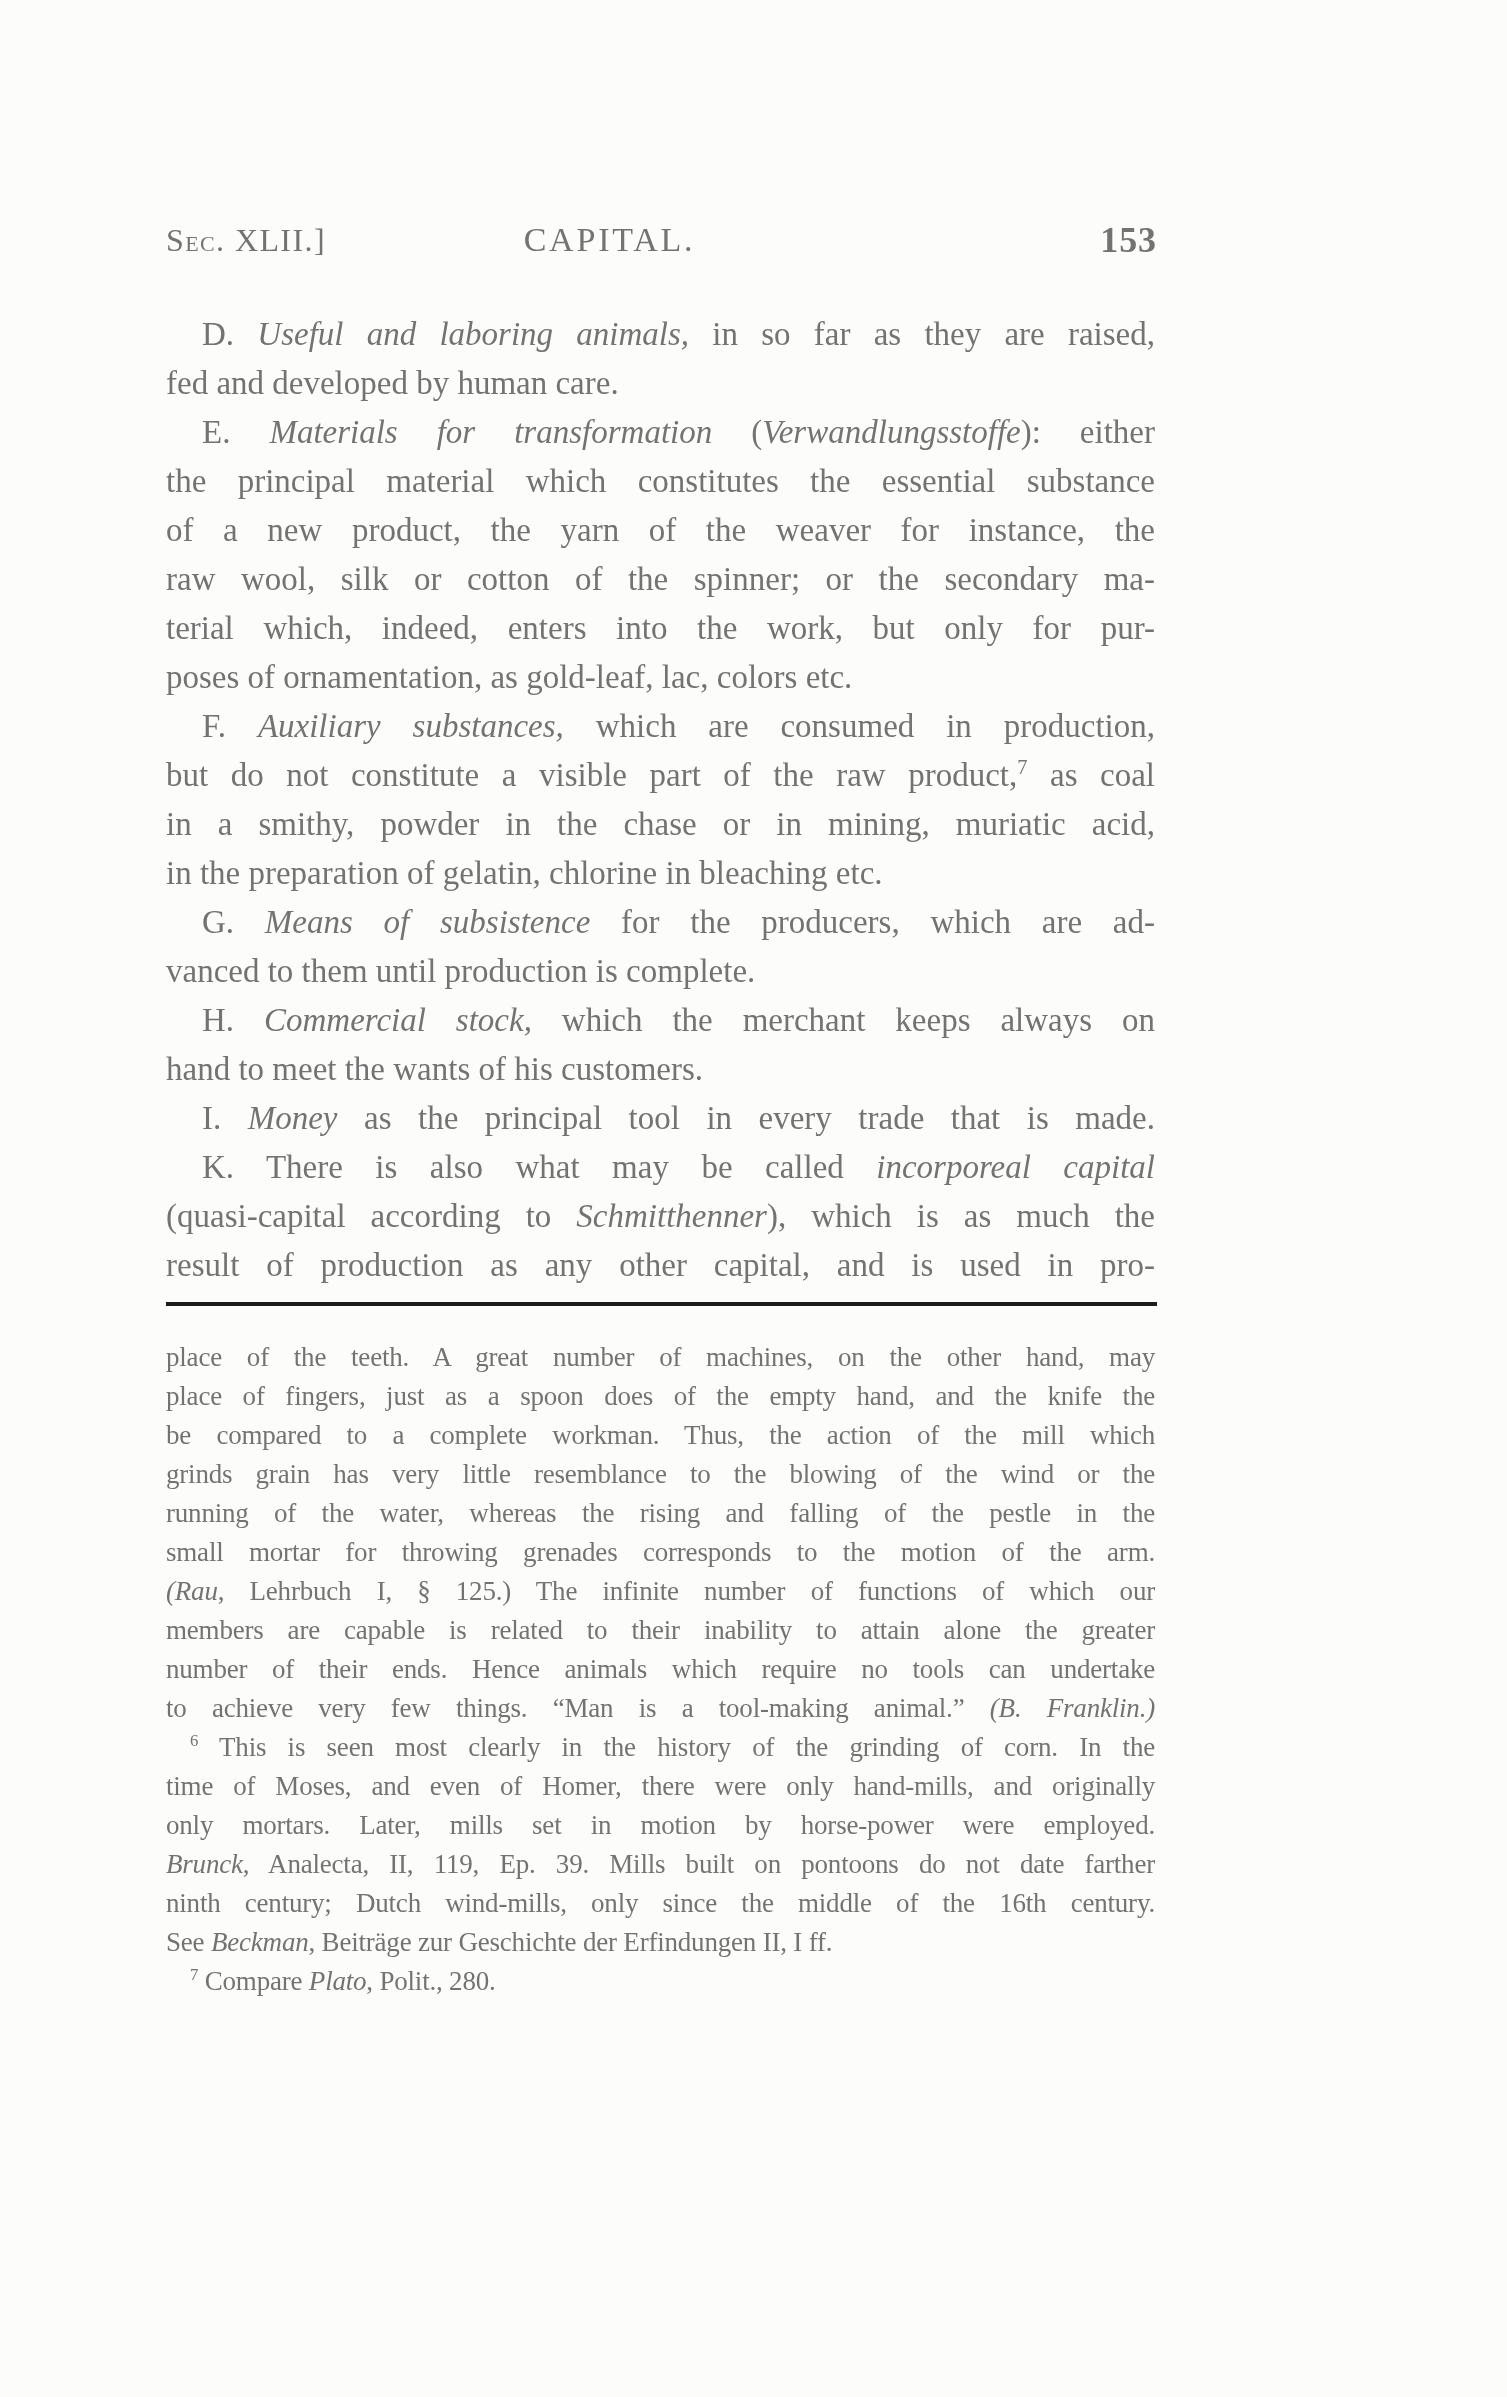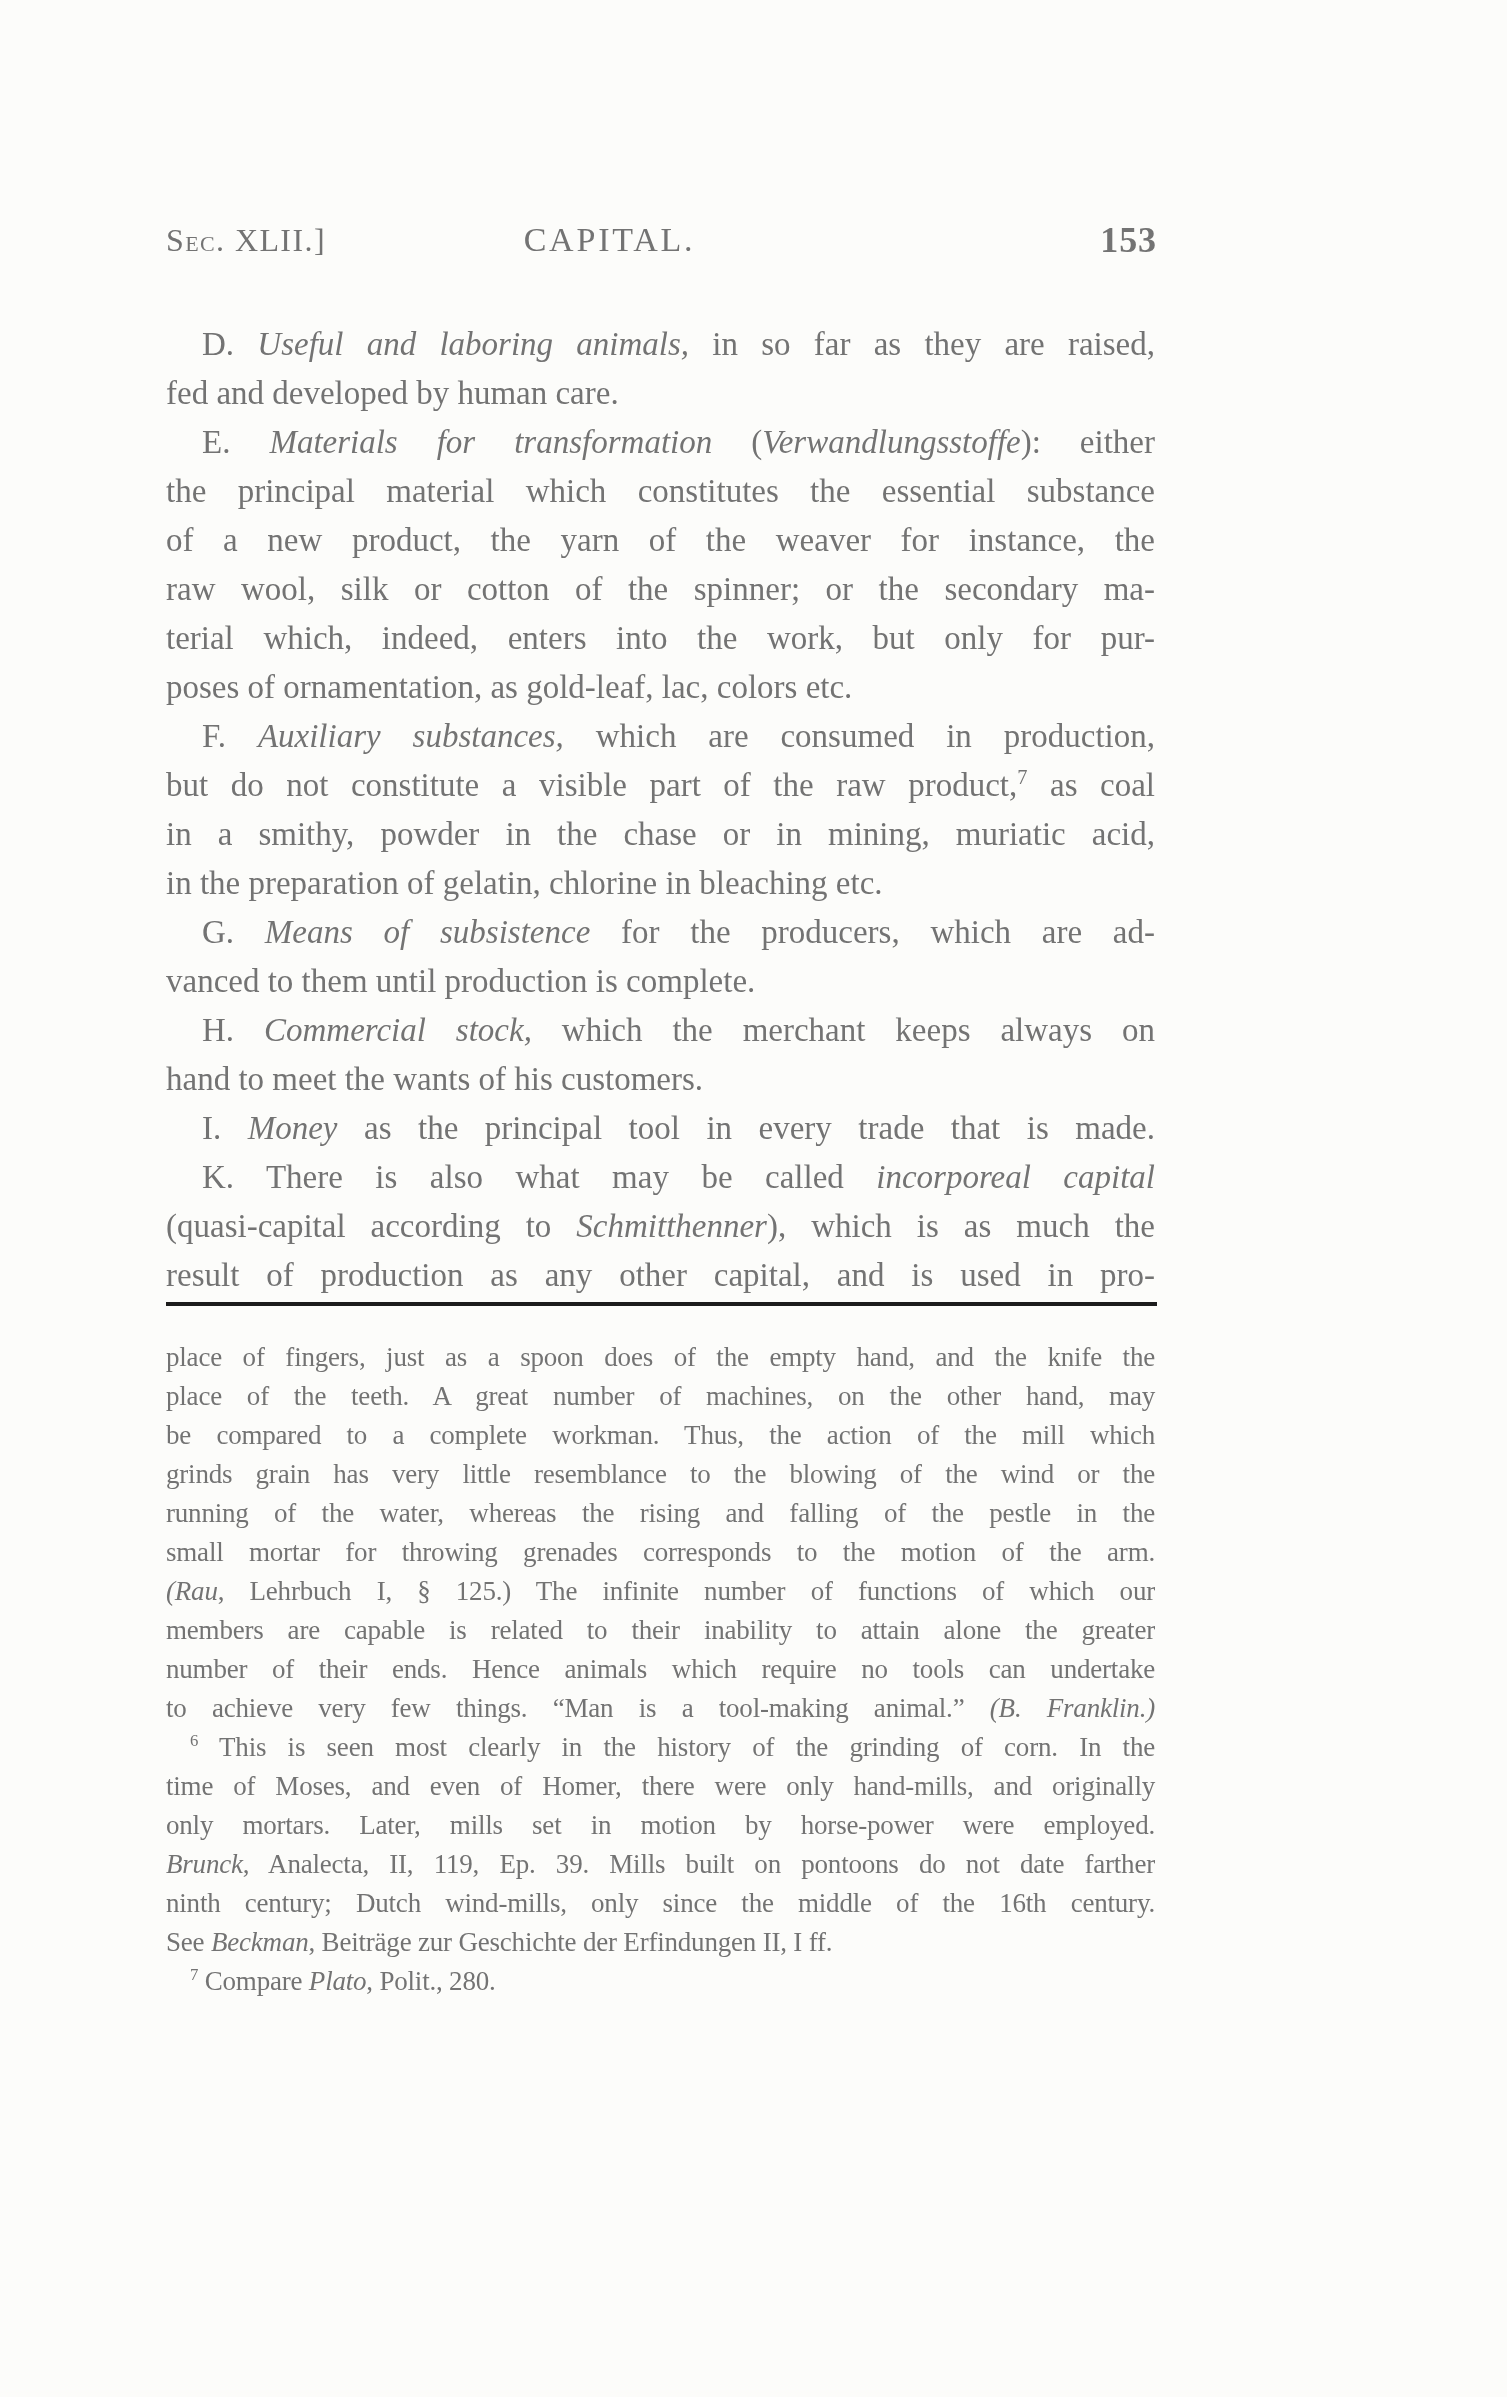--- a/index.html
+++ b/index.html
@@ -27,21 +27,21 @@
     transform: translateX(-50%);
     margin-left: -52px;
     font-size: 34px; letter-spacing: 2.8px;
   }
   .page-number {
     position: absolute; right: 0; top: 0;
     font-size: 36px; font-weight: bold; letter-spacing: 0.9px; text-align: right;
   }
   .body-text {
     position: absolute;
-    top: 320px; left: 166px; width: 989px;
+    top: 310px; left: 166px; width: 989px;
     font-size: 33px; line-height: 49px;
   }
   .footnotes {
     position: absolute;
     top: 1338px; left: 166px; width: 989px;
     font-size: 27px; line-height: 39px;
     letter-spacing: -0.2px;
   }
   .line {
     text-align: justify;
@@ -103,22 +103,22 @@
         <div class="line indent"><span>K. There is also what may be called </span><i>incorporeal capital</i></div>
         <div class="line"><span>(quasi-capital according to </span><i>Schmitthenner</i><span>), which is as much the</span></div>
         <div class="line"><span>result of production as any other capital, and is used in pro-</span></div>
       </div>
     </main>
 
   <div class="footnote-rule"></div>
 
   <section class="footnotes">
       <div class="para">
+        <div class="line"><span>place of the teeth. A great number of machines, on the other hand, may</span></div>
         <div class="line"><span>place of fingers, just as a spoon does of the empty hand, and the knife the</span></div>
-        <div class="line"><span>place of the teeth. A great number of machines, on the other hand, may</span></div>
         <div class="line"><span>be compared to a complete workman. Thus, the action of the mill which</span></div>
         <div class="line"><span>grinds grain has very little resemblance to the blowing of the wind or the</span></div>
         <div class="line"><span>running of the water, whereas the rising and falling of the pestle in the</span></div>
         <div class="line"><span>small mortar for throwing grenades corresponds to the motion of the arm.</span></div>
         <div class="line"><i>(Rau</i><span>, Lehrbuch I, § 125.) The infinite number of functions of which our</span></div>
         <div class="line"><span>members are capable is related to their inability to attain alone the greater</span></div>
         <div class="line"><span>number of their ends. Hence animals which require no tools can undertake</span></div>
         <div class="line"><span>to achieve very few things. “Man is a tool-making animal.” </span><i>(B. Franklin.)</i></div>
       </div>
       <div class="para">

